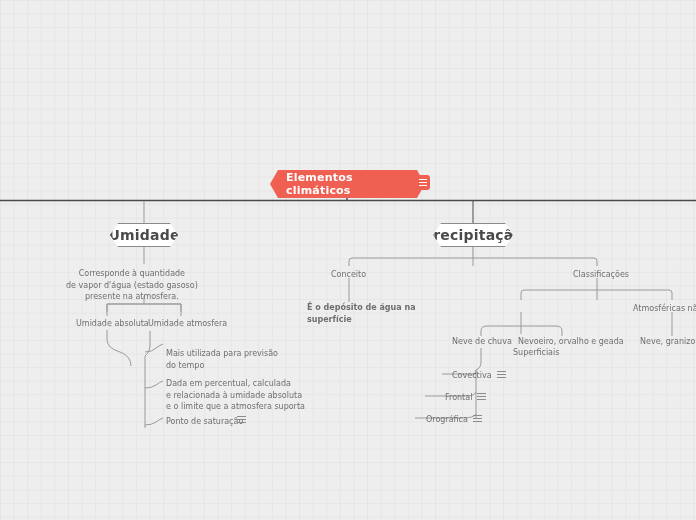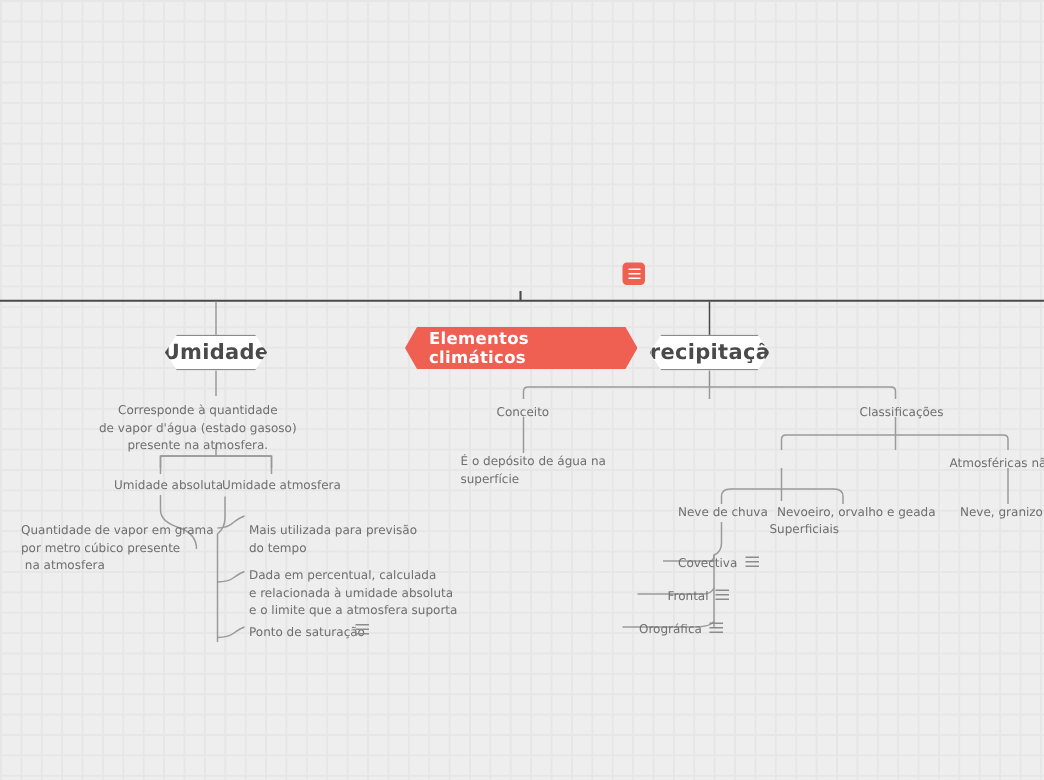--- a/index.html
+++ b/index.html
@@ -108,42 +108,39 @@
       <path d="M481 348 V362 Q481 368 476 370 V418"></path>
       <path d="M476 374 H442"></path>
       <path d="M469 396 H425"></path>
       <path d="M462 418 H415"></path>
       <path d="M476 370 Q476 374 473 374"></path>
       <path d="M476 392 Q474 396 469 396"></path>
       <path d="M476 414 Q474 418 462 418"></path>
     </g>
   </svg>
 
-  <div class="node root" style="left:270px;top:170px;width:155px;margin-top:48px;">
+  <div class="node root" style="left:270px;top:170px;width:155px;">
     <span>Elementos climáticos</span>
   </div>
   <div class="note-icon" style="left:415px;top:175px;">
     <i></i>
     <i></i>
     <i></i>
   </div>
 
   <div class="node hexnode" style="left:110px;top:223px;width:68px;">
     <span>Umidade</span>
   </div>
 
   <div class="node plain multi" style="left:66px;top:268px;text-align:center;">Corresponde à quantidade
 de vapor d'água (estado gasoso)
 presente na atmosfera.</div>
 
   <div class="node plain" style="left:76px;top:318px;">Umidade absoluta</div>
 
-  <div class="node plain multi" style="left:14px;top:348px;">Quantidade de vapor em grama
-por metro cúbico presente
- na atmosfera</div>
 
   <div class="node plain" style="left:148px;top:318px;">Umidade atmosfera</div>
 
   <div class="node plain multi" style="left:166px;top:348px;">Mais utilizada para previsão
 do tempo</div>
 
   <div class="node plain multi" style="left:166px;top:378px;">Dada em percentual, calculada
 e relacionada à umidade absoluta
 e o limite que a atmosfera suporta</div>
 
@@ -153,21 +150,21 @@
     <i></i>
     <i></i>
   </div>
 
   <div class="node hexnode" style="left:433px;top:223px;width:80px;">
     <span>Precipitação</span>
   </div>
 
   <div class="node plain" style="left:331px;top:269px;">Conceito</div>
 
-  <div class="node plain multi" style="left:307px;top:302px;">É o depósito de água na
+  <div class="node plain multi" style="left:307px;top:302px;font-weight:bold;">É o depósito de água na
 superfície</div>
 
   <div class="node plain" style="left:573px;top:269px;">Classificações</div>
 
   <div class="node plain" style="left:513px;top:303px;margin-top:44px;">Superficiais</div>
 
   <div class="node plain" style="left:633px;top:303px;">Atmosféricas não su</div>
 
   <div class="node plain" style="left:452px;top:336px;">Neve de chuva</div>
 

